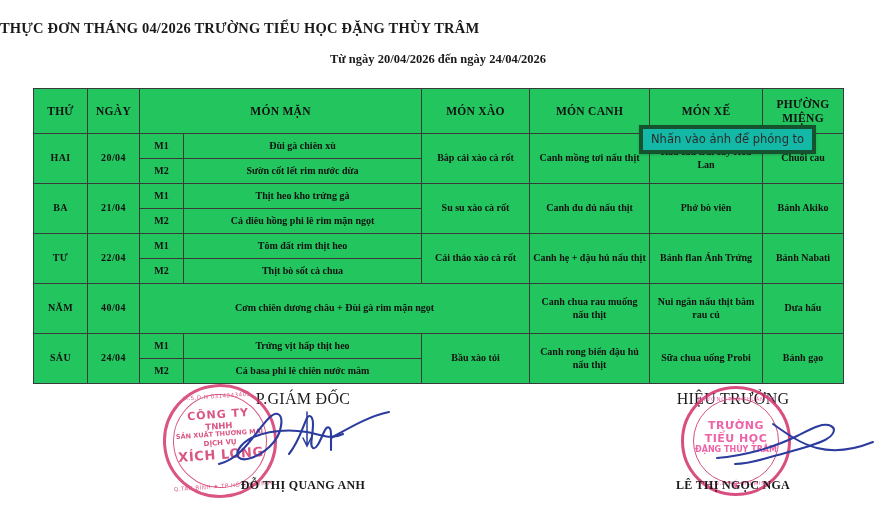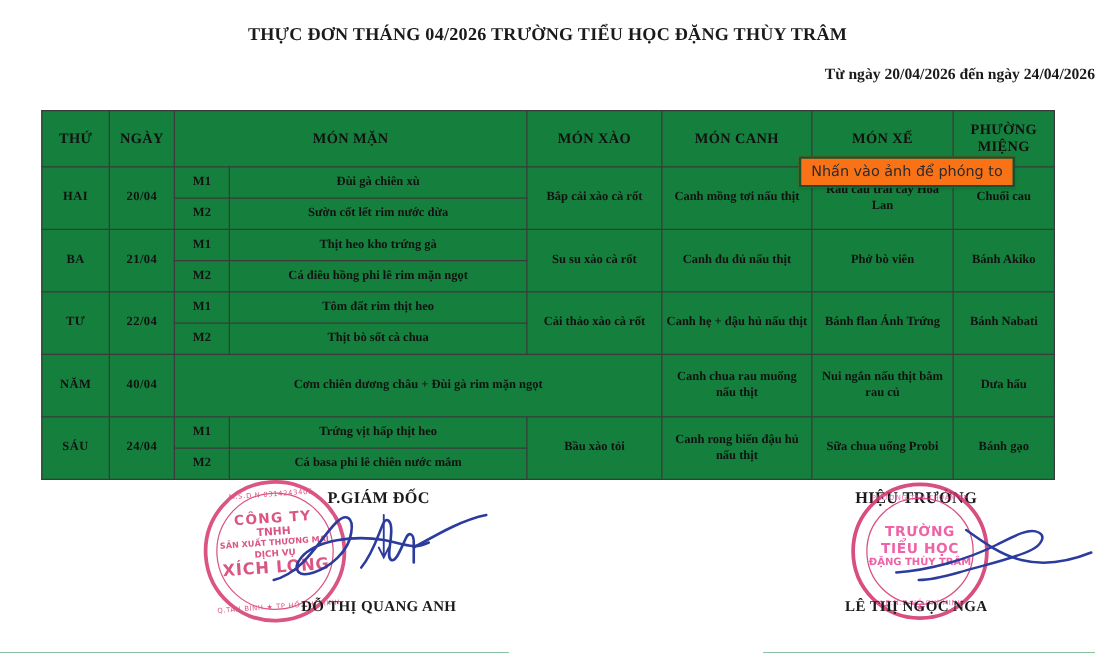--- a/index.html
+++ b/index.html
@@ -18,46 +18,45 @@
   }
   .page {
     position: relative;
     width: 876px;
     height: 522px;
     box-sizing: border-box;
   }
 
   
   .doc-title {
-    text-align: center;
     font-size: 14.5px;
     font-weight: bold;
     letter-spacing: 0.2px;
     margin: 16px 0 0 0;
     padding-top: 4px;
   }
   .doc-subtitle {
-    text-align: right;
+    text-align: center;
     font-size: 12.5px;
     font-weight: bold;
     margin-top: 15px;
   }
 
   
   .table-wrap {
     position: absolute;
     left: 33px;
     top: 72px;
     width: 810px;
   }
   table.menu {
     border-collapse: collapse;
     table-layout: fixed;
     width: 810px;
-    background: #15803d;
+    background: #22c55e;
   }
   table.menu td, table.menu th {
     border: 1px solid #3a3a3a;
     padding: 3px 3px;
     text-align: center;
     vertical-align: middle;
     font-size: 10px;
     font-weight: bold;
     line-height: 1.25;
     color: #111;
@@ -84,22 +83,22 @@
     font-size: 10.5px;
   }
   td.dish { font-size: 11px; }
   .row-h { height: 25px; }
 
   
   .tooltip {
     position: absolute;
     left: 639px;
     top: 109px;
-    background: #f97316;
-    border: 2px solid #14532d;
+    background: #14b8a6;
+    border: 4px solid #14532d;
     color: #2b2b2b;
     font-family: "DejaVu Sans", "Liberation Sans", sans-serif;
     font-size: 11.5px;
     font-weight: normal;
     padding: 3px 8px 4px 8px;
     white-space: nowrap;
     box-shadow: 0 1px 2px rgba(0,0,0,0.18);
     z-index: 40;
   }
 
@@ -112,22 +111,22 @@
     height: 140px;
   }
   .sign-block {
     position: absolute;
     width: 320px;
     text-align: center;
   }
   .sign-left  { left: 110px; top: 0; }
   .sign-right { left: 540px; top: 0; }
   .sign-role {
-    font-size: 13px;
-    font-weight: bold;
+    font-size: 16px;
+    font-weight: normal;
     letter-spacing: 0.3px;
   }
   .sign-name {
     position: absolute;
     top: 88px;
     left: 0;
     width: 320px;
     text-align: center;
     font-size: 12px;
     font-weight: bold;

